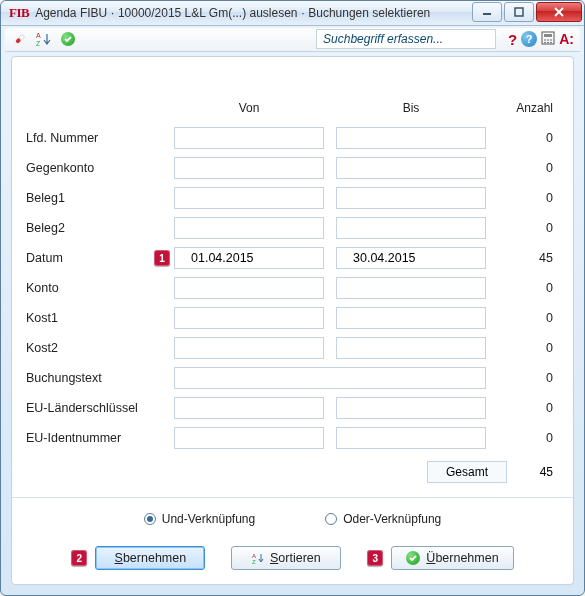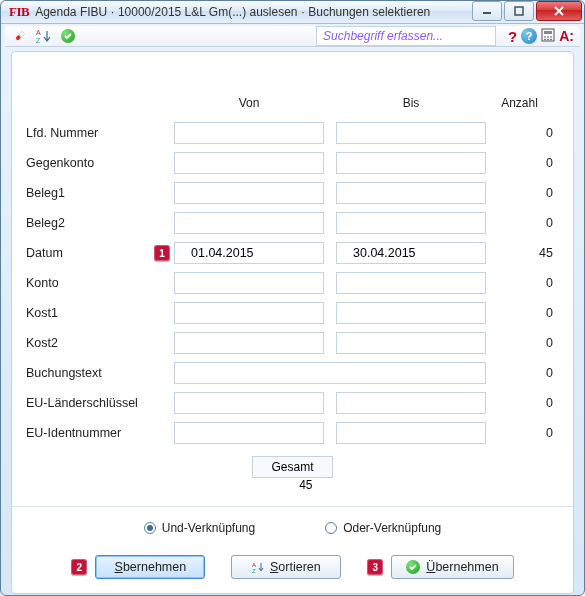--- a/index.html
+++ b/index.html
@@ -76,21 +76,21 @@
     margin: 2px 4px 0 4px;
     border-radius: 4px 4px 0 0;
   }
   .tool-icon { width:18px;height:18px;display:flex;align-items:center;justify-content:center; }
   .toolbar .spacer { flex:1; }
   .search-box {
     width: 180px; height: 20px;
     border: 1px solid #c4d3e2;
     background:#fff;
     padding: 0 6px;
-    color:#8b5cf6;
+    color:#0c4a6e;
     font-style: italic;
     font-size: 12px;
     display:flex; align-items:center;
   }
   .tool-right { display:flex; align-items:center; gap:4px; margin-left:6px; }
   .help-icon { color:#c00020; font-weight:bold; font-size:15px; }
   .info-icon {
     width:16px;height:16px;border-radius:50%;
     background: radial-gradient(circle at 30% 30%, #7cc5f0, #2a84c4);
     display:flex;align-items:center;justify-content:center;
@@ -110,39 +110,39 @@
   }
 
   .grid {
     display: grid;
     grid-template-columns: 128px 20px 150px 12px 150px 1fr;
     align-items: center;
     row-gap: 8px;
     margin-top: 32px;
   }
   .hdr { text-align:center; color:#222; padding-bottom:4px; }
-  .hdr.anz { text-align:center; padding-right:6px; }
+  .hdr.anz { text-align:right; padding-right:6px; }
   .lbl { color:#222; font-size:12.5px; }
   .field {
     height: 22px; width:100%;
     border: 1px solid #c4d3e2;
     background:#fff;
     padding: 0 16px;
     font-size: 12.5px;
     color:#000000;
   }
   .cnt { text-align:right; color:#222; padding-right:6px; font-size:12.5px; }
   .callout {
     width:16px;height:16px;border-radius:3px;
     background:#c2133a;color:#fff;
     font-size:10px;font-weight:bold;
     display:flex;align-items:center;justify-content:center;
     box-shadow: inset 0 0 0 1px rgba(255,255,255,.3), 0 1px 1px rgba(0,0,0,.3);
   }
-  .gesamt-row { grid-column: 1 / -1; display:flex; justify-content:flex-end; align-items:center; gap:0; margin-top:4px;flex-direction:column;}
+  .gesamt-row { grid-column: 1 / -1; display:flex; justify-content:flex-end; align-items:center; gap:0; margin-top:4px;}
   .gesamt-box {
     border:1px solid #c4d3e2; height:22px; padding:0 18px;
     display:flex;align-items:center; background:#f7fafd;
   }
   .gesamt-val { width:52px; text-align:right; padding-right:6px; }
 
   .divider { border-top:1px solid #d6e1ec; margin: 14px -14px 0 -14px; }
 
   .radio-row {
     display:flex; justify-content:center; gap:70px;

